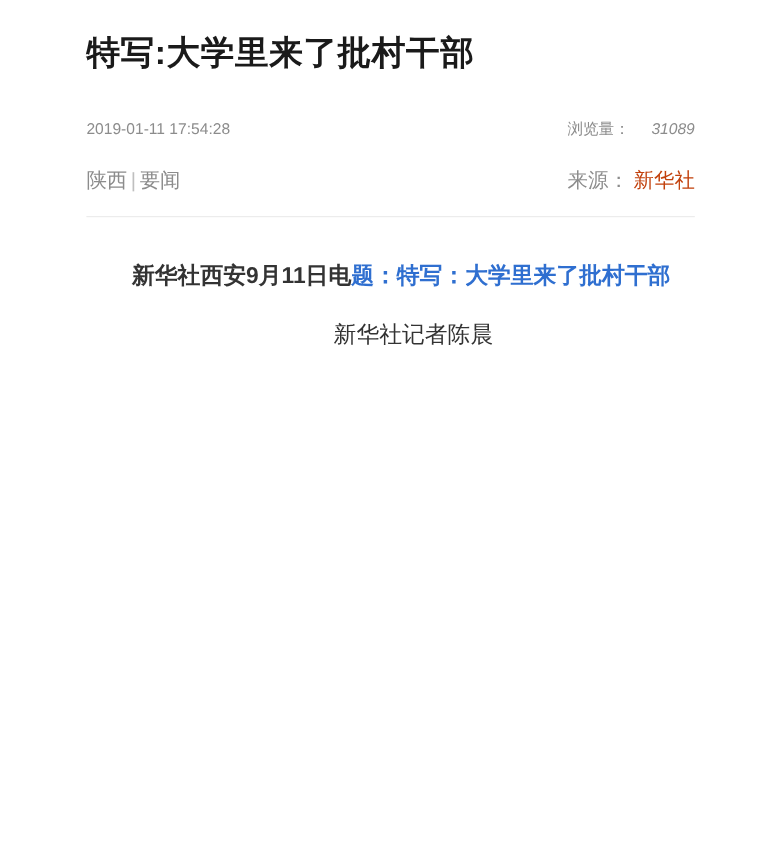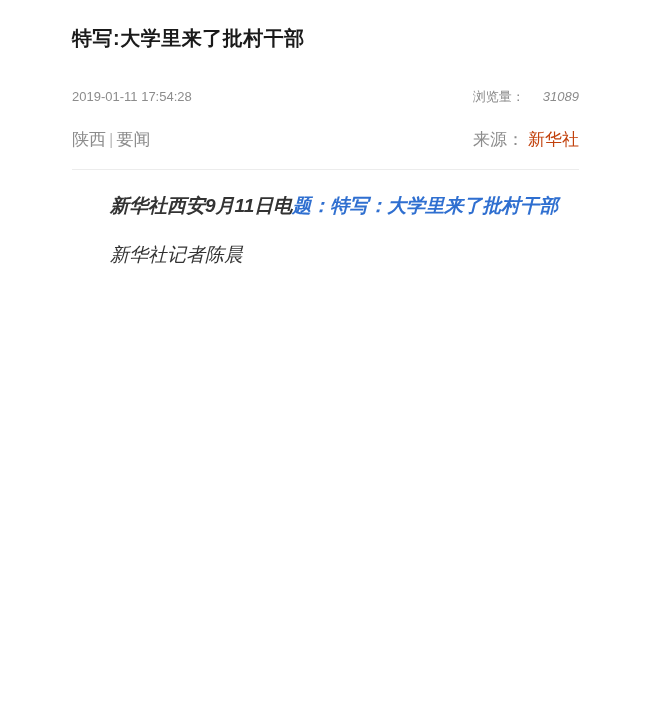--- a/index.html
+++ b/index.html
@@ -15,21 +15,21 @@
     overflow: hidden;
   }
   .page {
     width: 651px;
     height: 701px;
     box-sizing: border-box;
     padding: 0 72px;
     position: relative;
   }
   .article-title {
-    font-size: 20px;
+    font-size: 28px;
     font-weight: bold;
     color: #1a1a1a;
     letter-spacing: 0.5px;
     margin: 0;
     padding-top: 24px;
     line-height: 1.4;
   }
   .meta-row {
     display: flex;
     justify-content: space-between;
@@ -64,22 +64,21 @@
   .cat-sep {
     color: #bfbfbf;
     padding: 0 3px;
   }
   .divider {
     height: 1px;
     background: #ececec;
     margin-top: 18px;
   }
   .body-content {
-    margin-top: 18px;
-    font-style: italic;
+    margin-top: 32px;
   }
   p.para {
     font-size: 19px;
     line-height: 1.85;
     color: #333333;
     margin: 0 0 14px 0;
     text-indent: 2em;
     text-align: justify;
   }
   p.lead {
@@ -89,20 +88,21 @@
   p.lead .lead-plain {
     color: #333333;
     font-weight: bold;
   }
   p.byline {
     font-size: 19px;
     line-height: 1.85;
     color: #333333;
     margin: 0 0 14px 0;
     text-indent: 2em;
+    text-align: center;
   }
 </style>
 </head>
 <body>
 
 <div class="page">
 
   <h1 class="article-title">特写:大学里来了批村干部</h1>
 
   <div class="meta-row">

